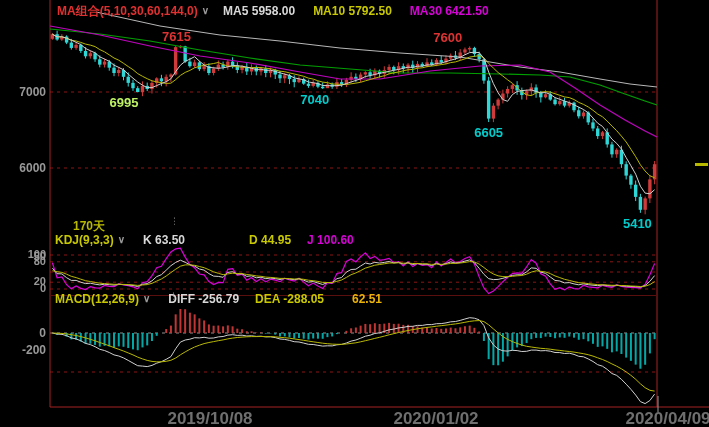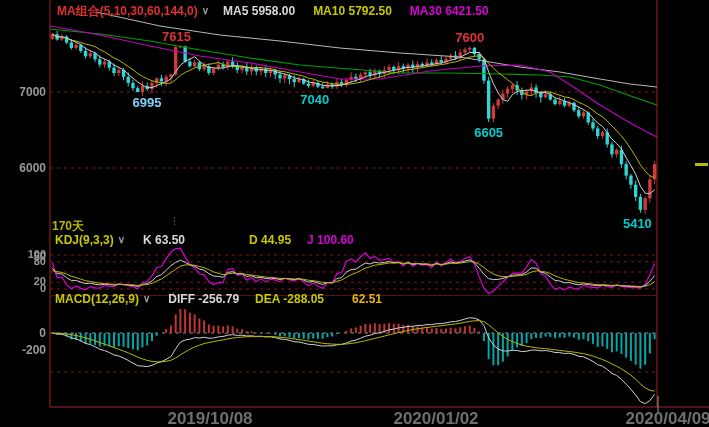--- a/index.html
+++ b/index.html
@@ -3,21 +3,21 @@
 <meta charset="utf-8">
 <style>
   html,body{margin:0;padding:0;background:#000;}
   .screen{position:relative;width:709px;height:427px;background:#000;overflow:hidden;
           font-family:Liberation Sans, sans-serif;}
   svg{position:absolute;left:0;top:0;}
   .hdr{position:absolute;display:flex;align-items:center;font-weight:bold;font-size:12px;
        white-space:nowrap;line-height:14px;z-index:5;}
   .hdr span{display:inline-block;}
   .chev{color:#9a9a9a;font-size:10px;margin:0 4px;}
-  .lbl{position:absolute;font-weight:bold;z-index:4;}
+  .lbl{position:absolute;font-weight:bold;z-index:4;padding-left:21px;}
   .tick{position:absolute;width:42px;text-align:right;font-weight:bold;font-size:12px;z-index:4;}
   .ktick{font-size:11px;}
   .ann{position:absolute;font-weight:bold;font-size:13px;transform:translateX(-50%);z-index:4;}
   .date{position:absolute;font-weight:bold;font-size:17px;transform:translateX(-50%);z-index:4;}
   .handle{position:absolute;color:#808080;font-size:9px;line-height:4px;z-index:6;letter-spacing:0;}
 </style>
 </head>
 <body>
 
 <div class="screen">
@@ -464,22 +464,22 @@
       <div class="tick" style="left: 4px; top: 85px; color: rgb(152, 152, 152);">7000</div>
       <div class="tick" style="left: 4px; top: 161px; color: rgb(152, 152, 152);">6000</div>
       <div class="tick ktick" style="left: 4px; top: 248px; color: rgb(152, 152, 152);">100</div>
       <div class="tick ktick" style="left: 4px; top: 254.8px; color: rgb(152, 152, 152);">80</div>
       <div class="tick ktick" style="left: 4px; top: 250px; color: rgb(152, 152, 152);">50</div>
       <div class="tick ktick" style="left: 4px; top: 275.2px; color: rgb(152, 152, 152);">20</div>
       <div class="tick ktick" style="left: 4px; top: 282px; color: rgb(152, 152, 152);">0</div>
       <div class="tick" style="left: 4px; top: 326px; color: rgb(152, 152, 152);">0</div>
       <div class="tick" style="left: 4px; top: 343px; color: rgb(152, 152, 152);">-200</div>
       <div class="ann" style="left: 176.41px; top: 29.26px; color: rgb(221, 51, 51);">7615</div>
-      <div class="ann" style="left: 447.684px; top: 30.4px; color: rgb(221, 51, 51); margin-left: 22px;">7600</div>
-      <div class="ann" style="left: 147px; top: 95.38px; color: #7dd3fc;">6995</div>
+      <div class="ann" style="left: 447.684px; top: 30.4px; color: rgb(221, 51, 51);">7600</div>
+      <div class="ann" style="left: 124px; top: 95.38px; color: #bef264;">6995</div>
       <div class="ann" style="left: 314.676px; top: 91.96px; color: rgb(0, 204, 204);">7040</div>
       <div class="ann" style="left: 488.652px; top: 125.02px; color: rgb(0, 204, 204);">6605</div>
       <div class="ann" style="left: 637.402px; top: 215.84px; color: rgb(0, 204, 204);">5410</div>
       <div class="date" style="left: 210px; top: 409px; color: rgb(111, 111, 111);">2019/10/08</div>
       <div class="date" style="left: 436px; top: 409px; color: rgb(111, 111, 111);">2020/01/02</div>
       <div class="date" style="left: 668px; top: 409px; color: rgb(111, 111, 111);">2020/04/09</div>
     </div>
 </div>
 
 </body></html>

